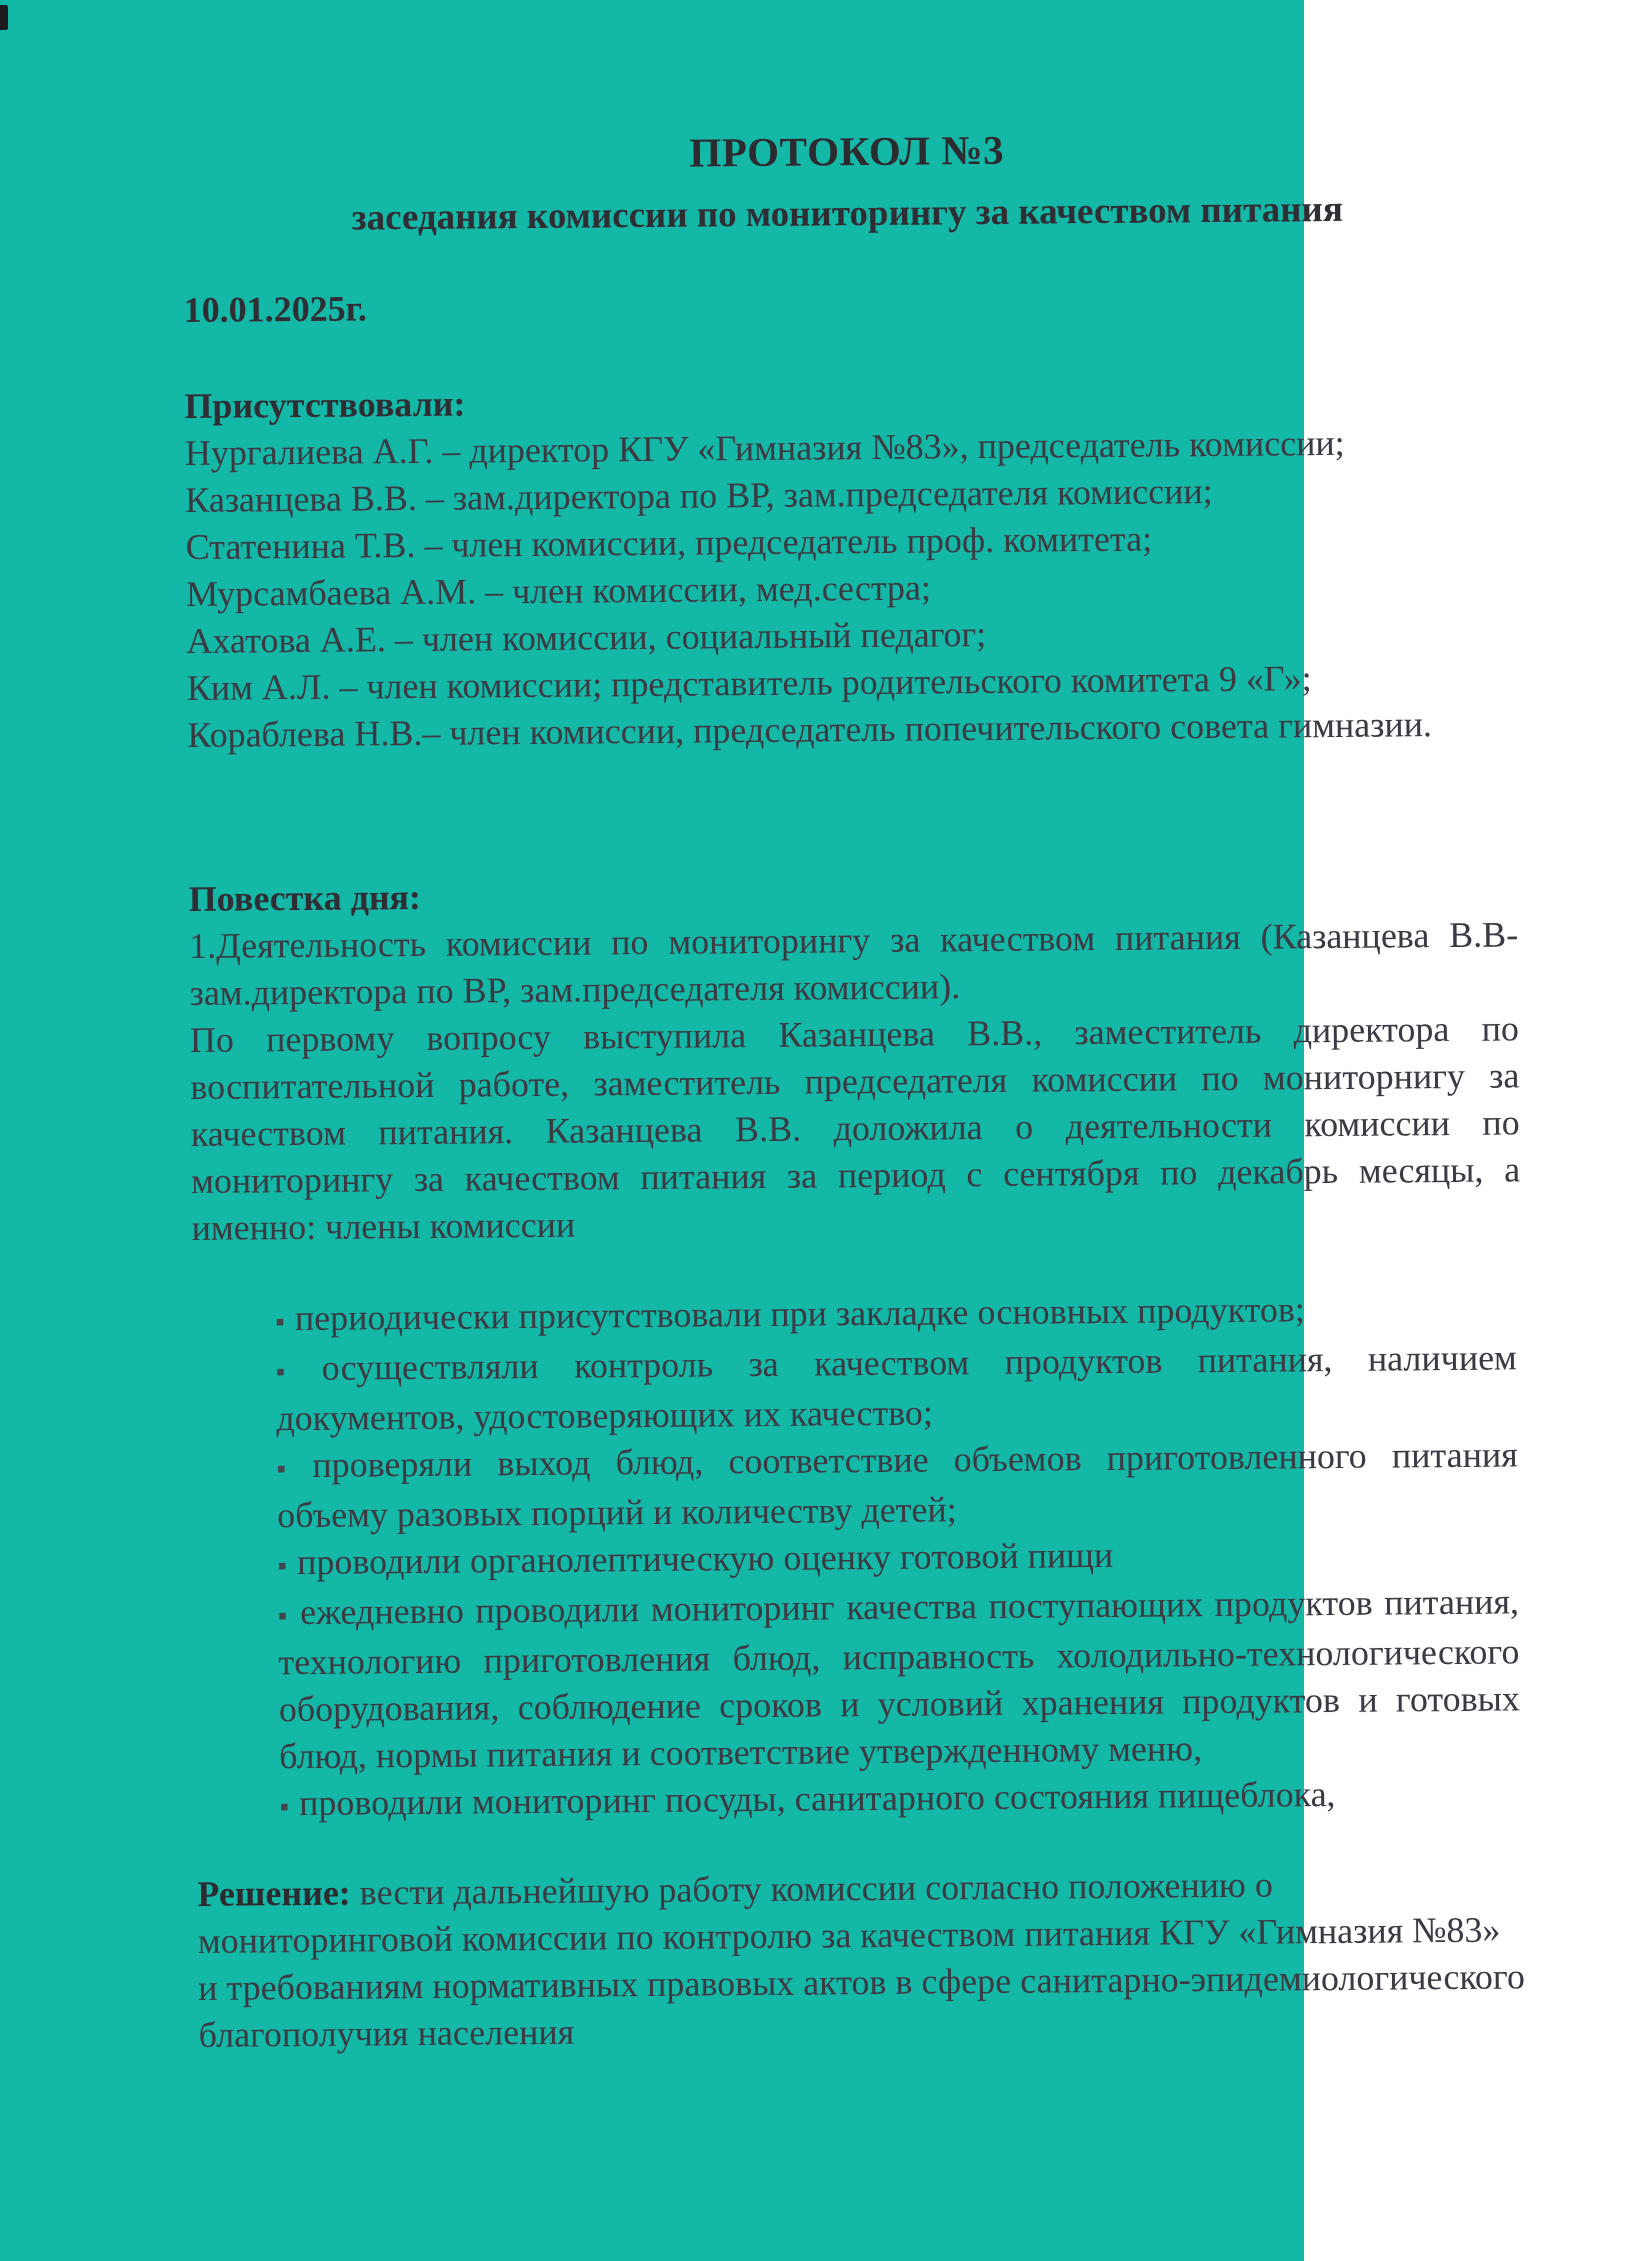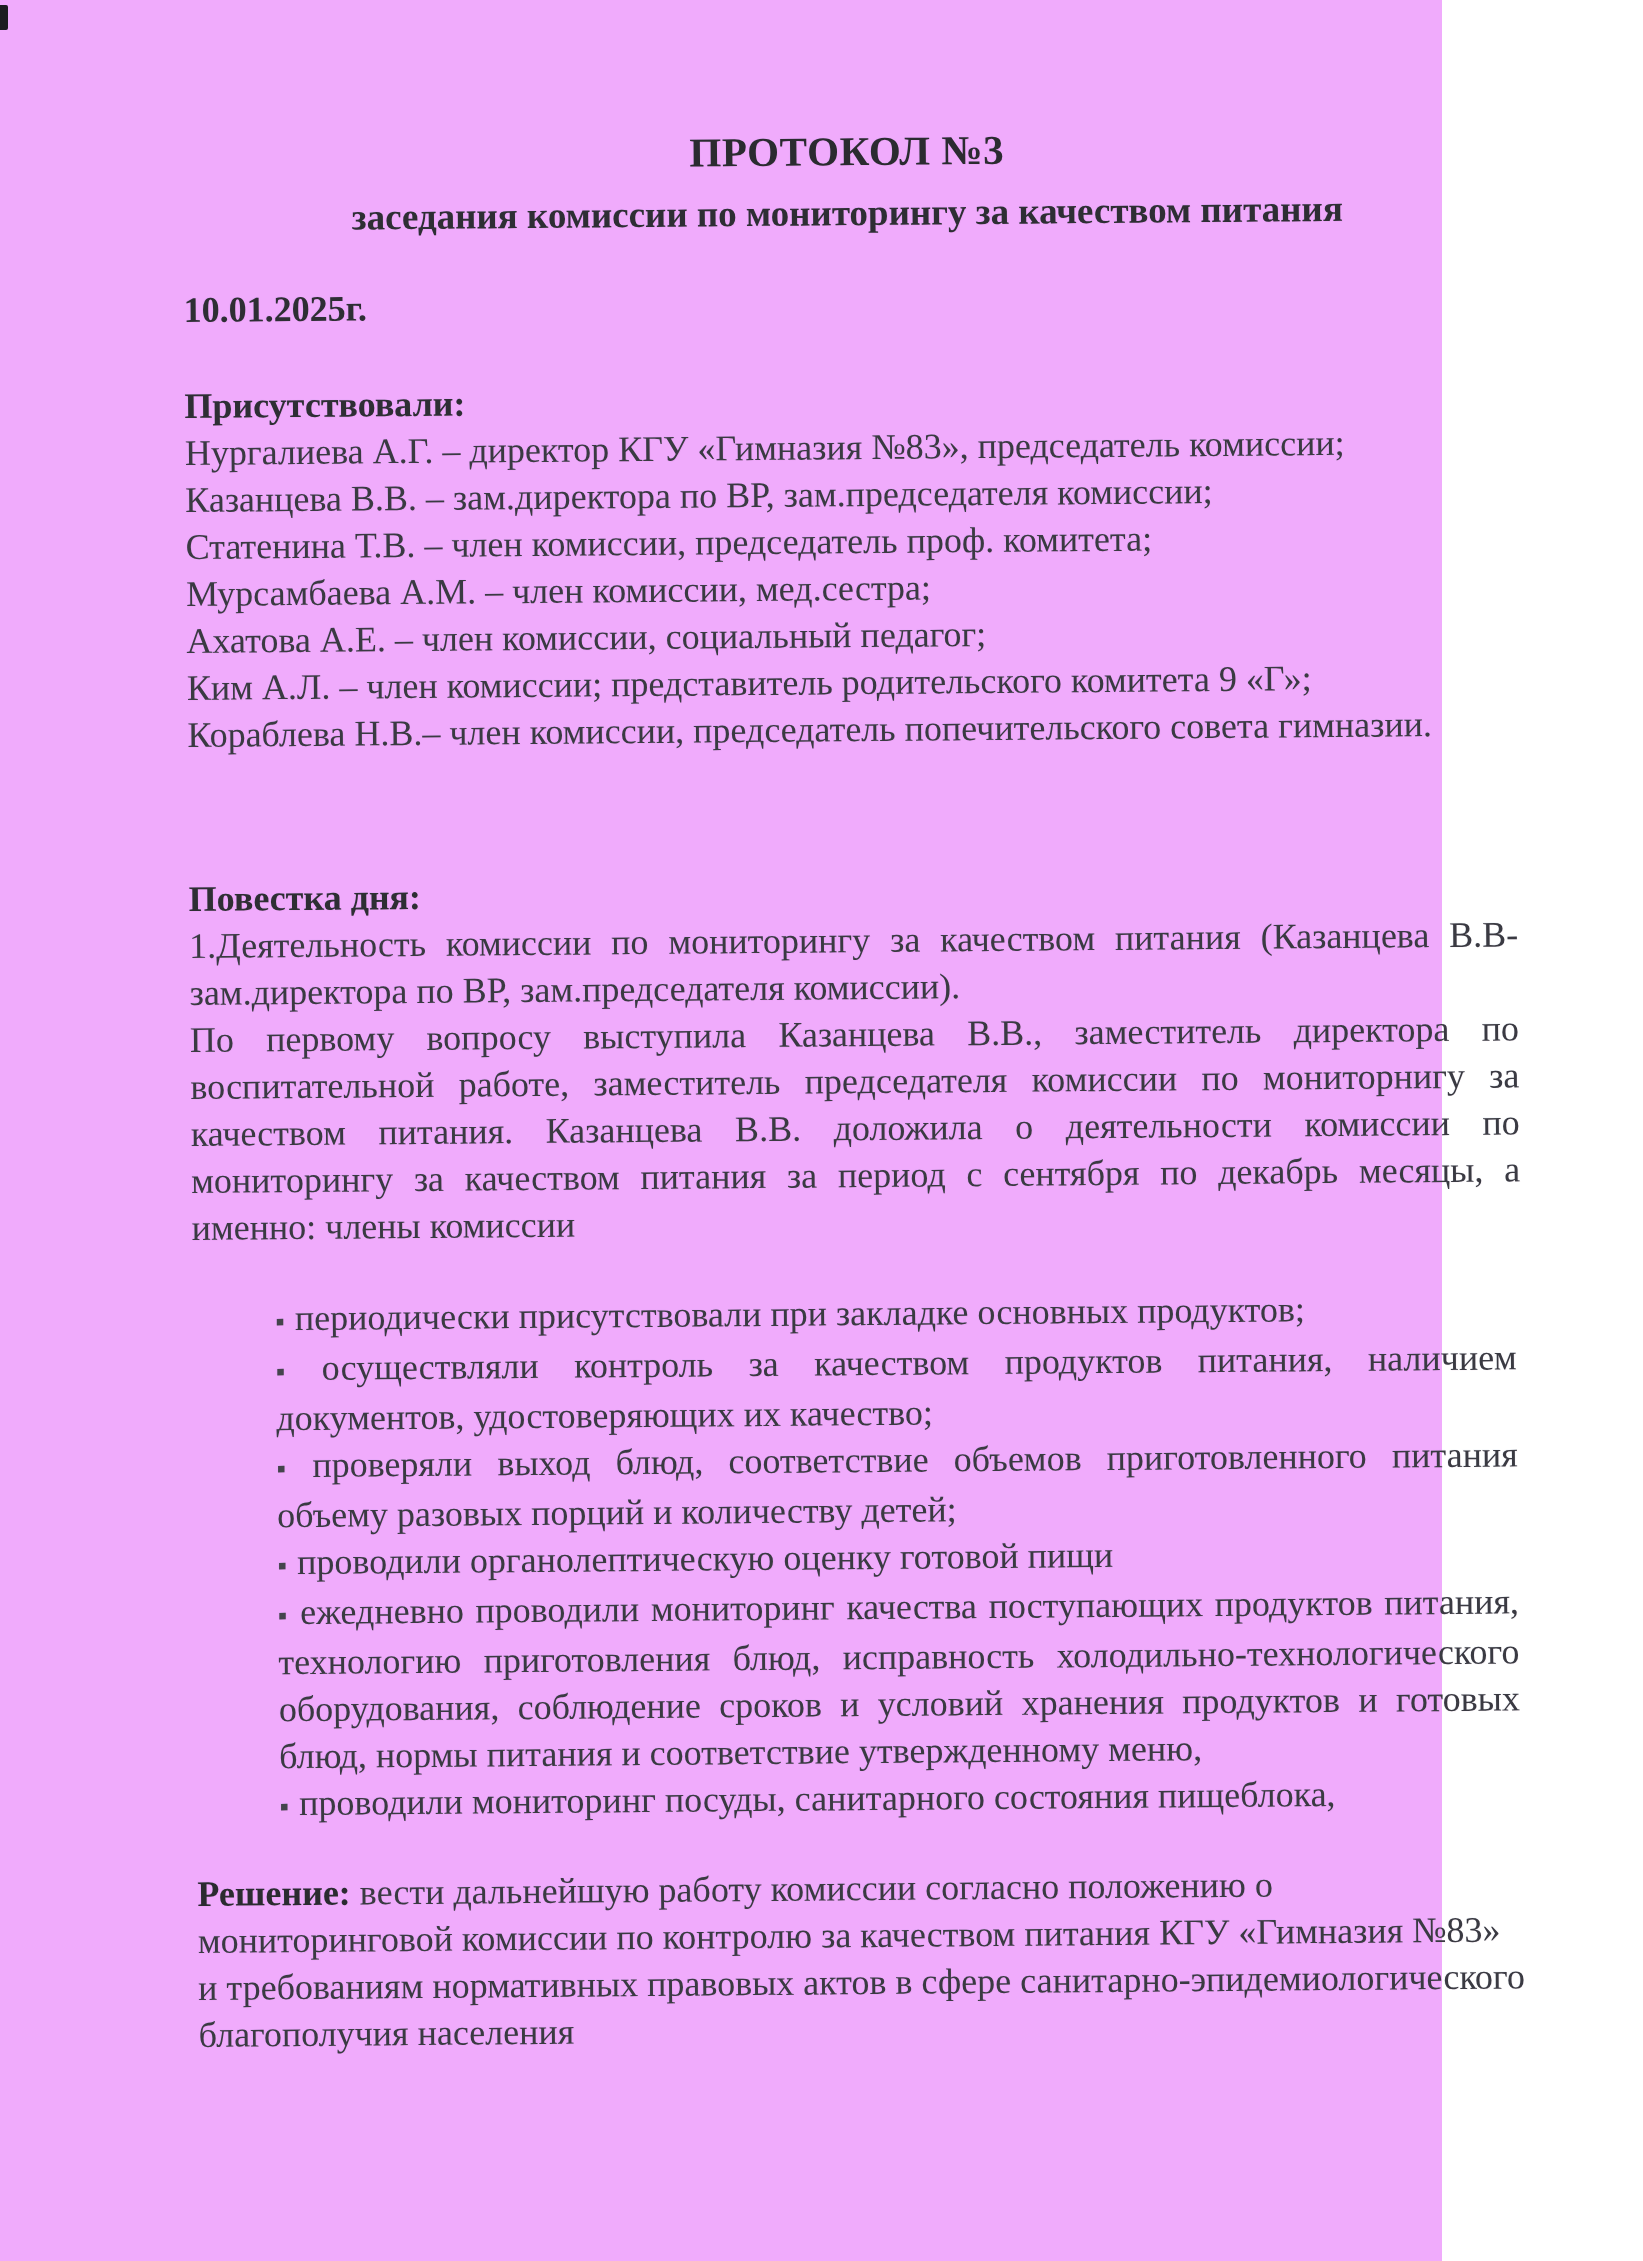--- a/index.html
+++ b/index.html
@@ -8,23 +8,23 @@
     background: #ffffff;
   }
   body {
     width: 1644px;
     height: 2261px;
     overflow: hidden;
     font-family: "Liberation Serif", "DejaVu Serif", serif;
   }
   .page {
     position: relative;
-    width: 1442px;
+    width: 1304px;
     height: 2261px;
-    background: #f0abfc;
+    background: #14b8a6;
   }
   
   .corner-mark {
     position: absolute;
     left: 0;
     top: 5.2px;
     width: 8.4px;
     height: 24.5px;
     background: #1c1c1f;
     border-radius: 0 1.9px 1.9px 0;

